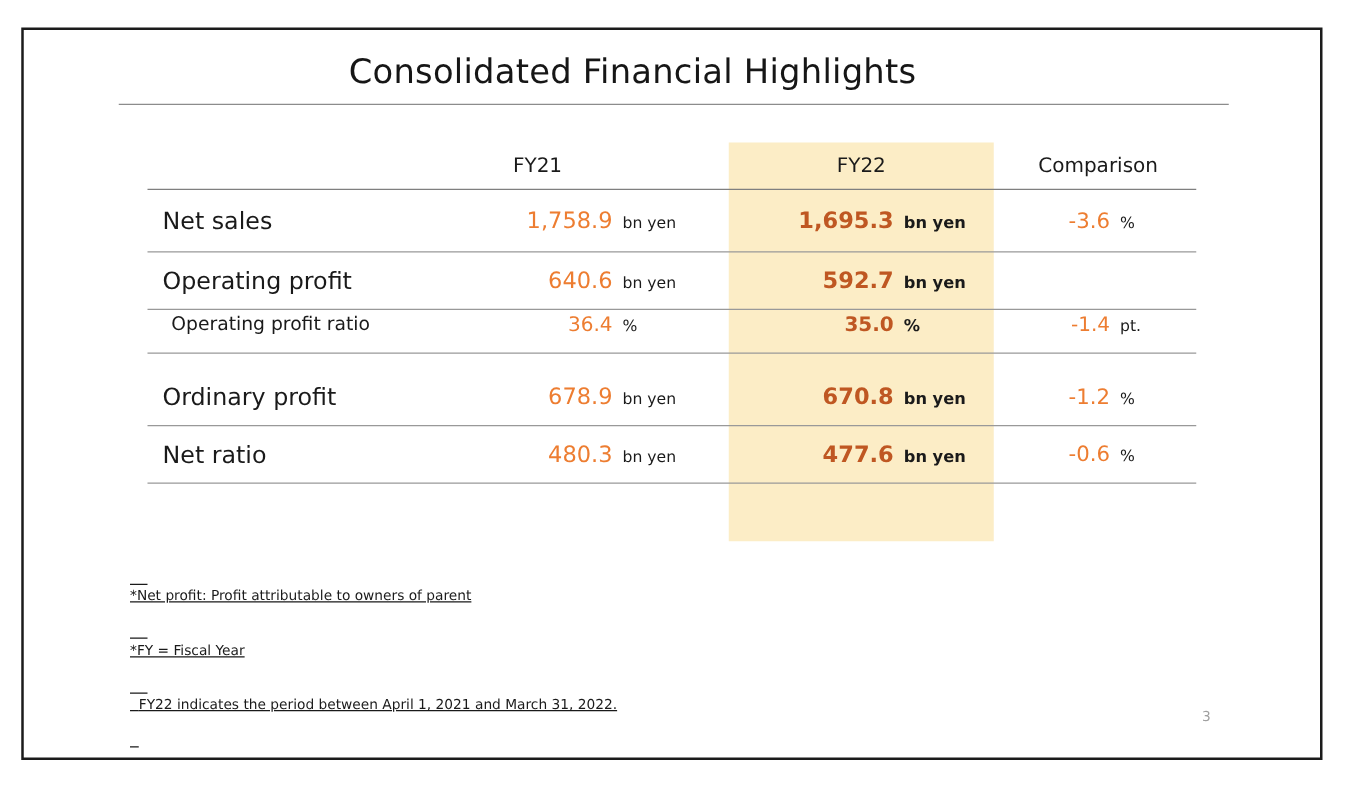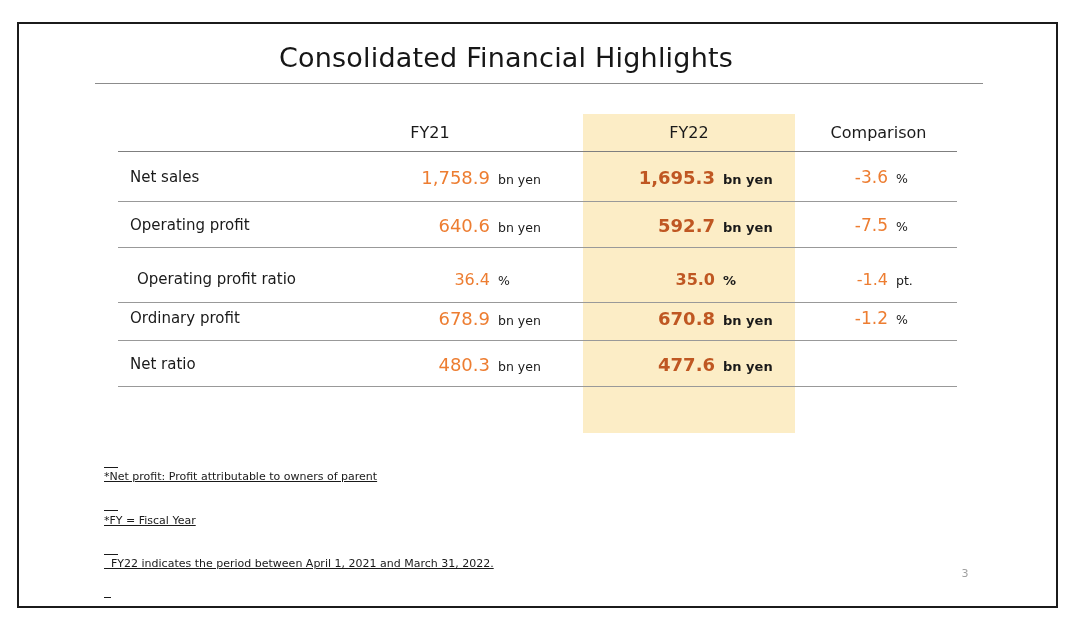--- a/index.html
+++ b/index.html
@@ -57,31 +57,31 @@
   .th-comp { left: 682px; width: 157px; text-align: center; }
 
   .trow {
     position: absolute;
     left: 118px;
     width: 839px;
     border-bottom: 1px solid #999999;
   }
   .r1 { top: 152px; height: 50px; }
   .r2 { top: 202px; height: 46px; }
-  .r3 { top: 256px; height: 47px; text-decoration: underline; }
+  .r3 { top: 236px; height: 47px; text-decoration: underline; }
   .r4 { top: 295px; height: 46px; }
   .r5 { top: 341px; height: 46px; }
   .r6 { top: 387px; height: 46px; }
 
   .cell {
     position: absolute;
     top: 50%; transform: translateY(-50%);
     white-space: nowrap;
   }
-  .row-label { left: 12px; font-size: 15px; color: #1a1a1a; }
+  .row-label { left: 12px; font-size: 19px; color: #1a1a1a; }
   .trow.ratio .row-label { left: 19px; font-size: 15px; }
 
   .cell-fy21 { left: 212px; }
   .cell-fy22 { left: 437px; }
   .cell-comp { left: 634px; }
 
   .val {
     display: inline-block;
     text-align: right;
   }
@@ -149,23 +149,20 @@
   </div>
 
   <div class="trow r2">
     <div class="cell row-label">Operating profit</div>
     <div class="cell cell-fy21">
       <span class="val">640.6</span><span class="unit">bn yen</span>
     </div>
     <div class="cell cell-fy22">
       <span class="val">592.7</span><span class="unit">bn yen</span>
     </div>
-    <div class="cell cell-comp">
-      <span class="val">-7.5</span><span class="unit">%</span>
-    </div>
   </div>
 
   <div class="trow r3 ratio">
     <div class="cell row-label">Operating profit ratio</div>
     <div class="cell cell-fy21">
       <span class="val">36.4</span><span class="unit">%</span>
     </div>
     <div class="cell cell-fy22">
       <span class="val">35.0</span><span class="unit">%</span>
     </div>
@@ -187,20 +184,23 @@
     </div>
   </div>
 
   <div class="trow r5">
     <div class="cell row-label">Net ratio</div>
     <div class="cell cell-fy21">
       <span class="val">480.3</span><span class="unit">bn yen</span>
     </div>
     <div class="cell cell-fy22">
       <span class="val">477.6</span><span class="unit">bn yen</span>
+    </div>
+    <div class="cell cell-comp">
+      <span class="val">-0.6</span><span class="unit">%</span>
     </div>
   </div>
 
 
   <div class="footnotes">
     <div>*Net profit: Profit attributable to owners of parent</div>
     <div>*FY = Fiscal Year</div>
     <div>  FY22 indicates the period between April 1, 2021 and March 31, 2022.</div>
   </div>
 

